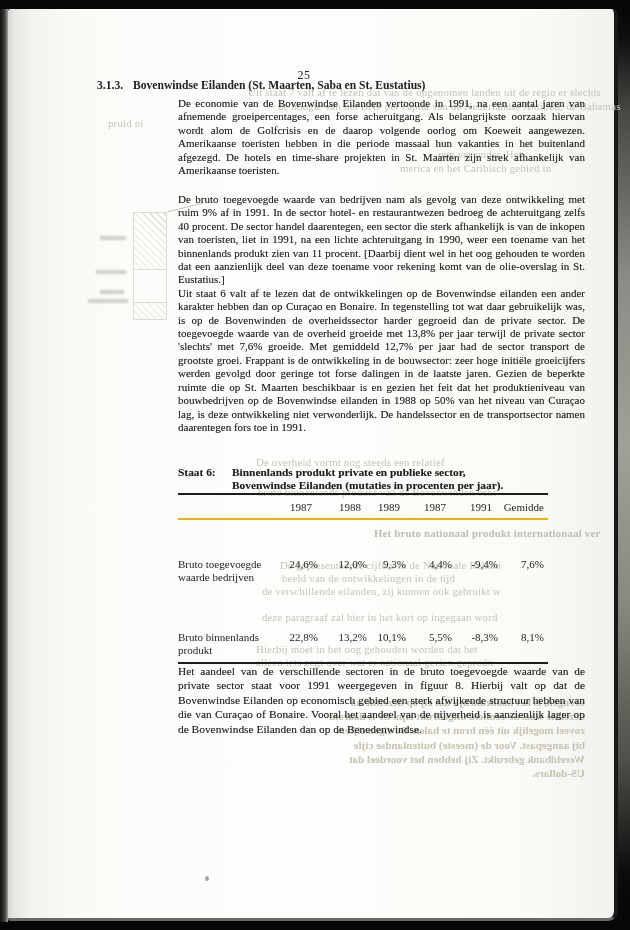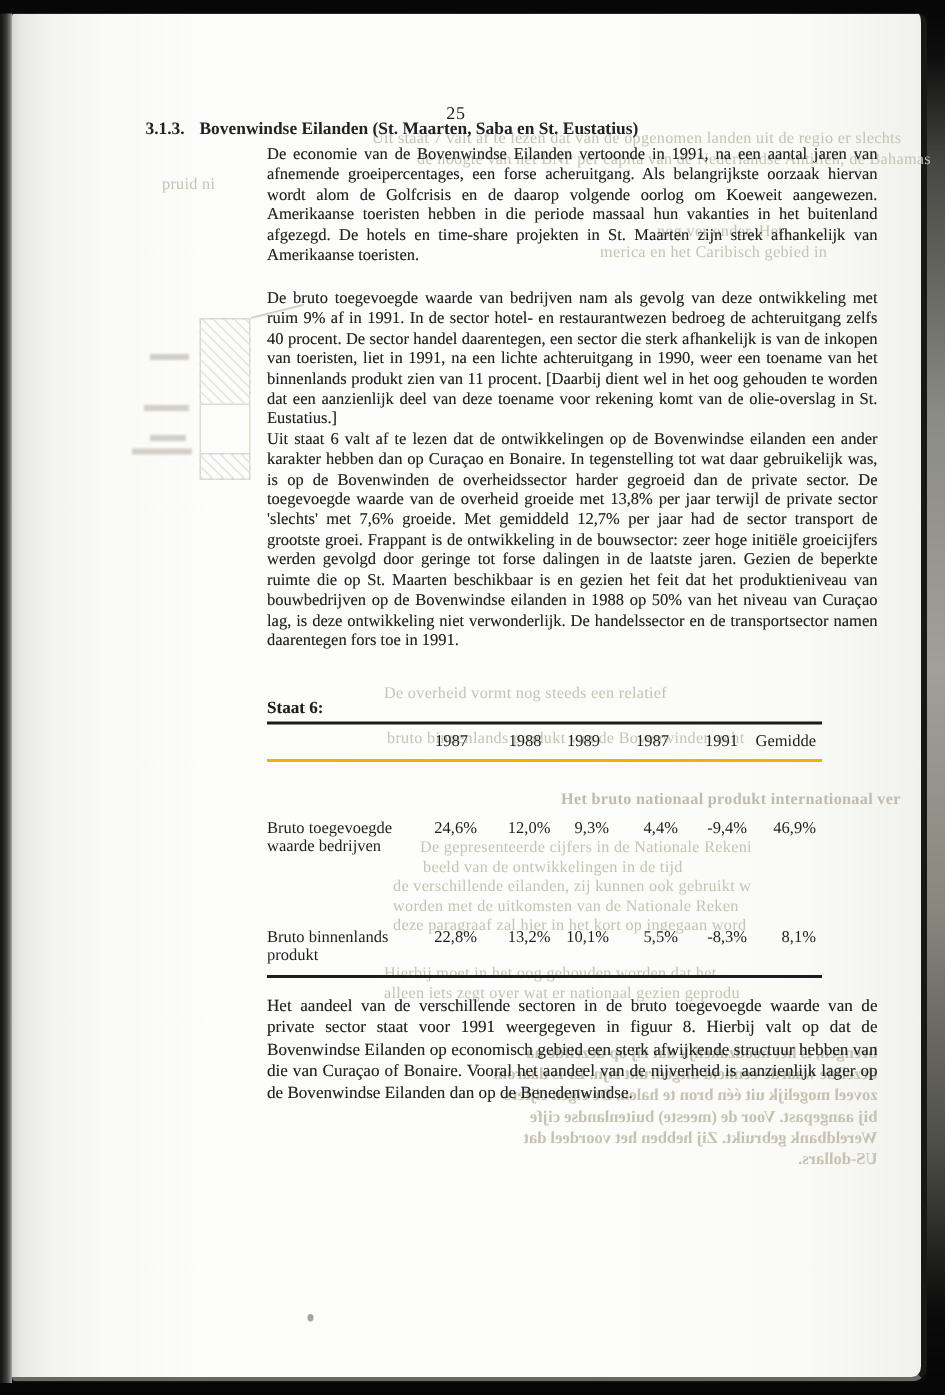--- a/index.html
+++ b/index.html
@@ -103,21 +103,20 @@
       <div class="ghost-line" style="left: 278px; top: 100px;">de hoogte van het BNP per capita van de Nederlandse Antillen; de Bahamas</div>
       <div class="ghost-line" style="left: 108px; top: 117px;">pruid ni</div>
       <div class="ghost-line" style="left: 438px; top: 148px;">nog ver onder. Het</div>
       <div class="ghost-line" style="left: 400px; top: 162px;">merica en het Caribisch gebied in</div>
       <div class="ghost-line" style="left: 256px; top: 456px;">De overheid vormt nog steeds een relatief</div>
       <div class="ghost-line" style="left: 258px; top: 486px;">bruto binnenlands produkt van de Bovenwinden echt</div>
       <div class="ghost-line gbold" style="left: 374px; top: 527px;">Het bruto nationaal produkt internationaal ver</div>
       <div class="ghost-line" style="left: 280px; top: 559px;">De gepresenteerde cijfers in de Nationale Rekeni</div>
       <div class="ghost-line" style="left: 282px; top: 572px;">beeld van de ontwikkelingen in de tijd</div>
       <div class="ghost-line" style="left: 262px; top: 585px;">de verschillende eilanden, zij kunnen ook gebruikt w</div>
-      <div class="ghost-line" style="left: 262px; top: 598px;">worden met de uitkomsten van de Nationale Reken</div>
       <div class="ghost-line" style="left: 262px; top: 611px;">deze paragraaf zal hier in het kort op ingegaan word</div>
       <div class="ghost-line" style="left: 256px; top: 643px;">Hierbij moet in het oog gehouden worden dat het</div>
       <div class="ghost-line" style="left: 256px; top: 656px;">alleen iets zegt over wat er nationaal gezien geprodu</div>
     </div>
 
   <div class="speck"></div>
 
   <div class="content">
     <div class="pageno">25</div>
 
@@ -129,38 +128,42 @@
     <div class="body-text p1">De economie van de Bovenwindse Eilanden vertoonde in 1991, na een aantal jaren van afnemende groeipercentages, een forse acheruitgang. Als belangrijkste oorzaak hiervan wordt alom de Golfcrisis en de daarop volgende oorlog om Koeweit aangewezen. Amerikaanse toeristen hebben in die periode massaal hun vakanties in het buitenland afgezegd. De hotels en time-share  projekten in St. Maarten zijn strek afhankelijk van Amerikaanse toeristen.</div>
 
     <div class="body-text pflow">
       <p>De bruto toegevoegde waarde van bedrijven nam als gevolg van deze ontwikkeling met ruim 9% af in 1991. In de sector hotel- en restaurantwezen bedroeg de achteruitgang zelfs 40 procent. De sector handel daarentegen, een sector die sterk afhankelijk is van de inkopen van toeristen, liet in 1991, na een lichte achteruitgang in 1990, weer een toename van het binnenlands produkt zien van 11 procent. [Daarbij dient wel in het oog gehouden te worden dat een aanzienlijk deel van deze toename voor rekening komt van de olie-overslag in St. Eustatius.]</p>
       <p>Uit staat 6 valt af te lezen dat de ontwikkelingen op de Bovenwindse eilanden een ander karakter hebben dan op Curaçao en Bonaire. In tegenstelling tot wat daar gebruikelijk was, is op de Bovenwinden de overheidssector harder gegroeid dan de private sector. De toegevoegde waarde van de overheid groeide met 13,8% per jaar terwijl de private sector 'slechts' met 7,6% groeide. Met gemiddeld 12,7% per jaar had de sector transport de grootste groei. Frappant is de ontwikkeling in de bouwsector: zeer hoge initiële groeicijfers werden gevolgd door geringe tot forse dalingen in de laatste jaren. Gezien de beperkte ruimte die op St. Maarten beschikbaar is en gezien het feit dat het produktieniveau van bouwbedrijven op de Bovenwindse eilanden in 1988 op 50% van het niveau van Curaçao lag, is deze ontwikkeling niet verwonderlijk. De handelssector en de transportsector namen daarentegen fors toe in 1991.</p>
     </div>
 
     <div class="staat">
       <div class="caption">
         <span class="cap-label">Staat 6:</span>
+        <span>
+          <div>Binnenlands produkt private en publieke sector,</div>
+          <div>Bovenwindse Eilanden (mutaties in procenten per jaar).</div>
+        </span>
       </div>
       <div class="grid t-head">
         <span></span>
         <span>1987</span>
         <span>1988</span>
         <span>1989</span>
         <span>1987</span>
         <span>1991</span>
         <span>Gemidde</span>
       </div>
       <div class="grid t-row r1">
         <span class="lbl">Bruto toegevoegde waarde bedrijven</span>
         <span class="num">24,6%</span>
         <span class="num">12,0%</span>
         <span class="num">9,3%</span>
         <span class="num">4,4%</span>
         <span class="num">-9,4%</span>
-        <span class="num">46,9%</span>
+        <span class="num">7,6%</span>
       </div>
       <div class="grid t-row r3">
         <span class="lbl">Bruto binnenlands produkt</span>
         <span class="num">22,8%</span>
         <span class="num">13,2%</span>
         <span class="num">10,1%</span>
         <span class="num">5,5%</span>
         <span class="num">-8,3%</span>
         <span class="num">8,1%</span>
       </div>

